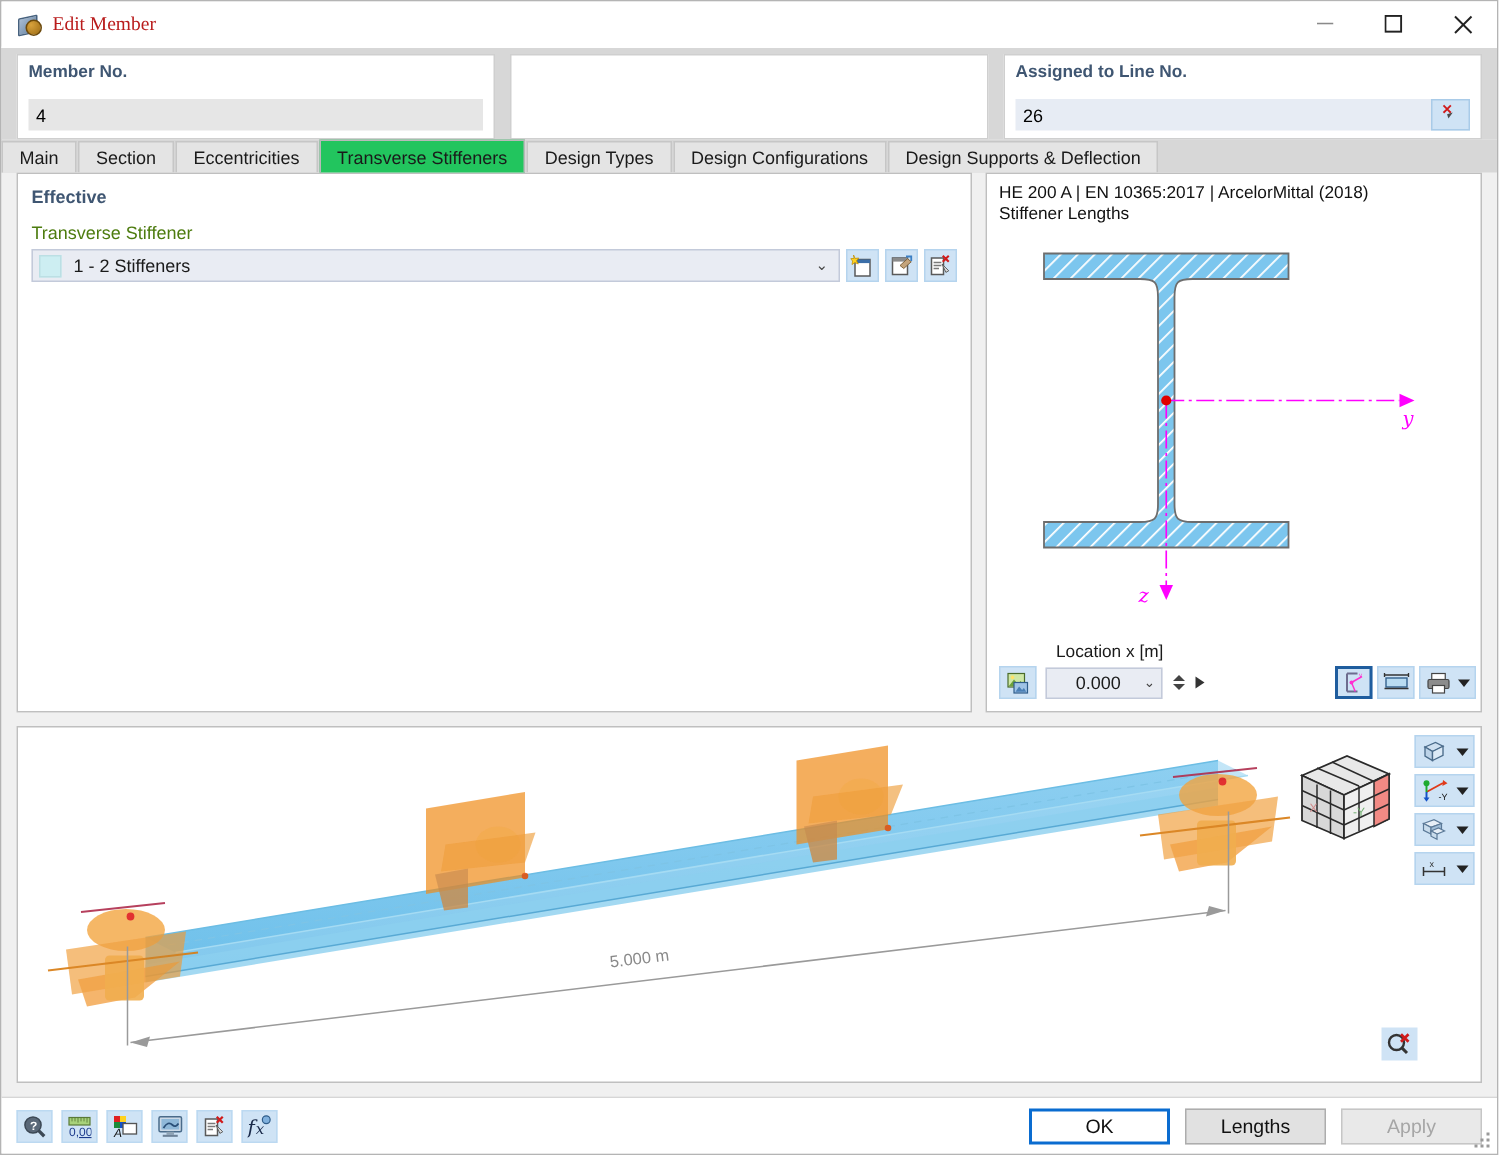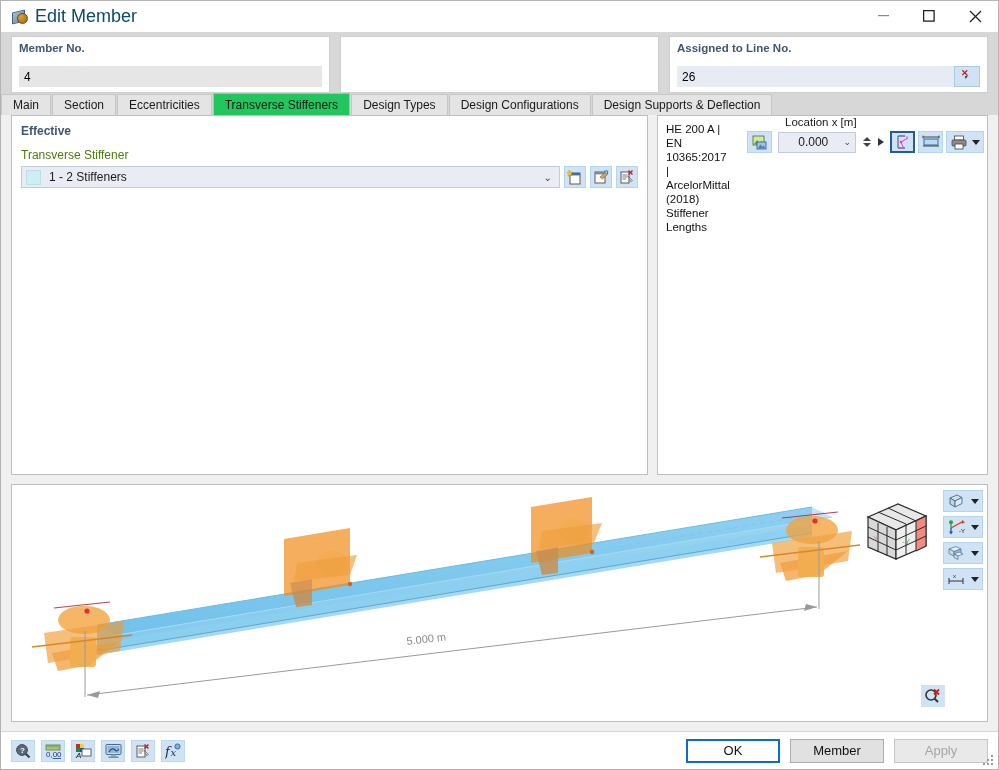--- a/index.html
+++ b/index.html
@@ -44,23 +44,24 @@
     transform: skewY(-12deg);
     border-radius:1px;
   }
   .title-icon .gi2 {
     position:absolute; left:6px; top:5px; width:9px; height:9px;
     background: radial-gradient(circle at 30% 30%,#d8a23c,#9c6b14);
     border:1px solid #6d4a0c;
     border-radius:50%;
   }
   .title-text {
-    font-size: 18px;
-    color: #0c4a6e;
+    font-size: 13px;
+    color: #b91c1c;
     flex: 1 1 auto;
+    font-family: Liberation Serif, serif;
   }
   .win-btns { display: flex; height: 30px; flex: 0 0 auto; }
   .win-btn {
     width: 46px; height: 30px;
     display: flex; align-items: center; justify-content: center;
     font-size: 13px; color: #222; background: #fff;
   }
   .win-btn svg { display:block; }
 
   
@@ -235,21 +236,21 @@
   }
 
   
   .preview-panel {
     width: 331px;
     flex: 0 0 auto;
     background: #ffffff;
     border: 1px solid #bfbfbf;
     box-sizing: border-box;
     display: flex;
-    flex-direction: row;
+    flex-direction: column;
     position: relative;
   }
   .preview-title {
     padding: 6px 8px 0 8px;
     font-size: 11.5px;
     line-height: 14px;
     color: #111;
   }
   .preview-canvas {
     flex: 1 1 auto;
@@ -759,21 +760,21 @@
     <div class="bb-icon">
       <svg width="17" height="16" viewBox="0 0 17 16">
         <text x="0" y="13" font-size="13" font-style="italic" font-family="DejaVu Serif, serif" fill="#1a2a4a">ƒ</text>
         <text x="5.5" y="13" font-size="10" font-style="italic" font-family="DejaVu Serif, serif" fill="#1a2a4a">x</text>
         <circle cx="12.5" cy="3.5" r="2.6" fill="#7fb0dd" stroke="#2f5d8a" stroke-width="0.8"></circle>
       </svg>
     </div>
 
     <div class="dlg-btns">
       <div class="btn primary">OK</div>
-      <div class="btn">Member</div>
+      <div class="btn">Lengths</div>
       <div class="btn disabled">Apply</div>
     </div>
     <div class="grip">
       <i style="left:8px;top:8px"></i>
         <i style="left:4px;top:8px"></i>
         <i style="left:8px;top:4px"></i>
       <i style="left:0px;top:8px"></i>
         <i style="left:4px;top:4px"></i>
         <i style="left:8px;top:0px"></i>
     </div>

